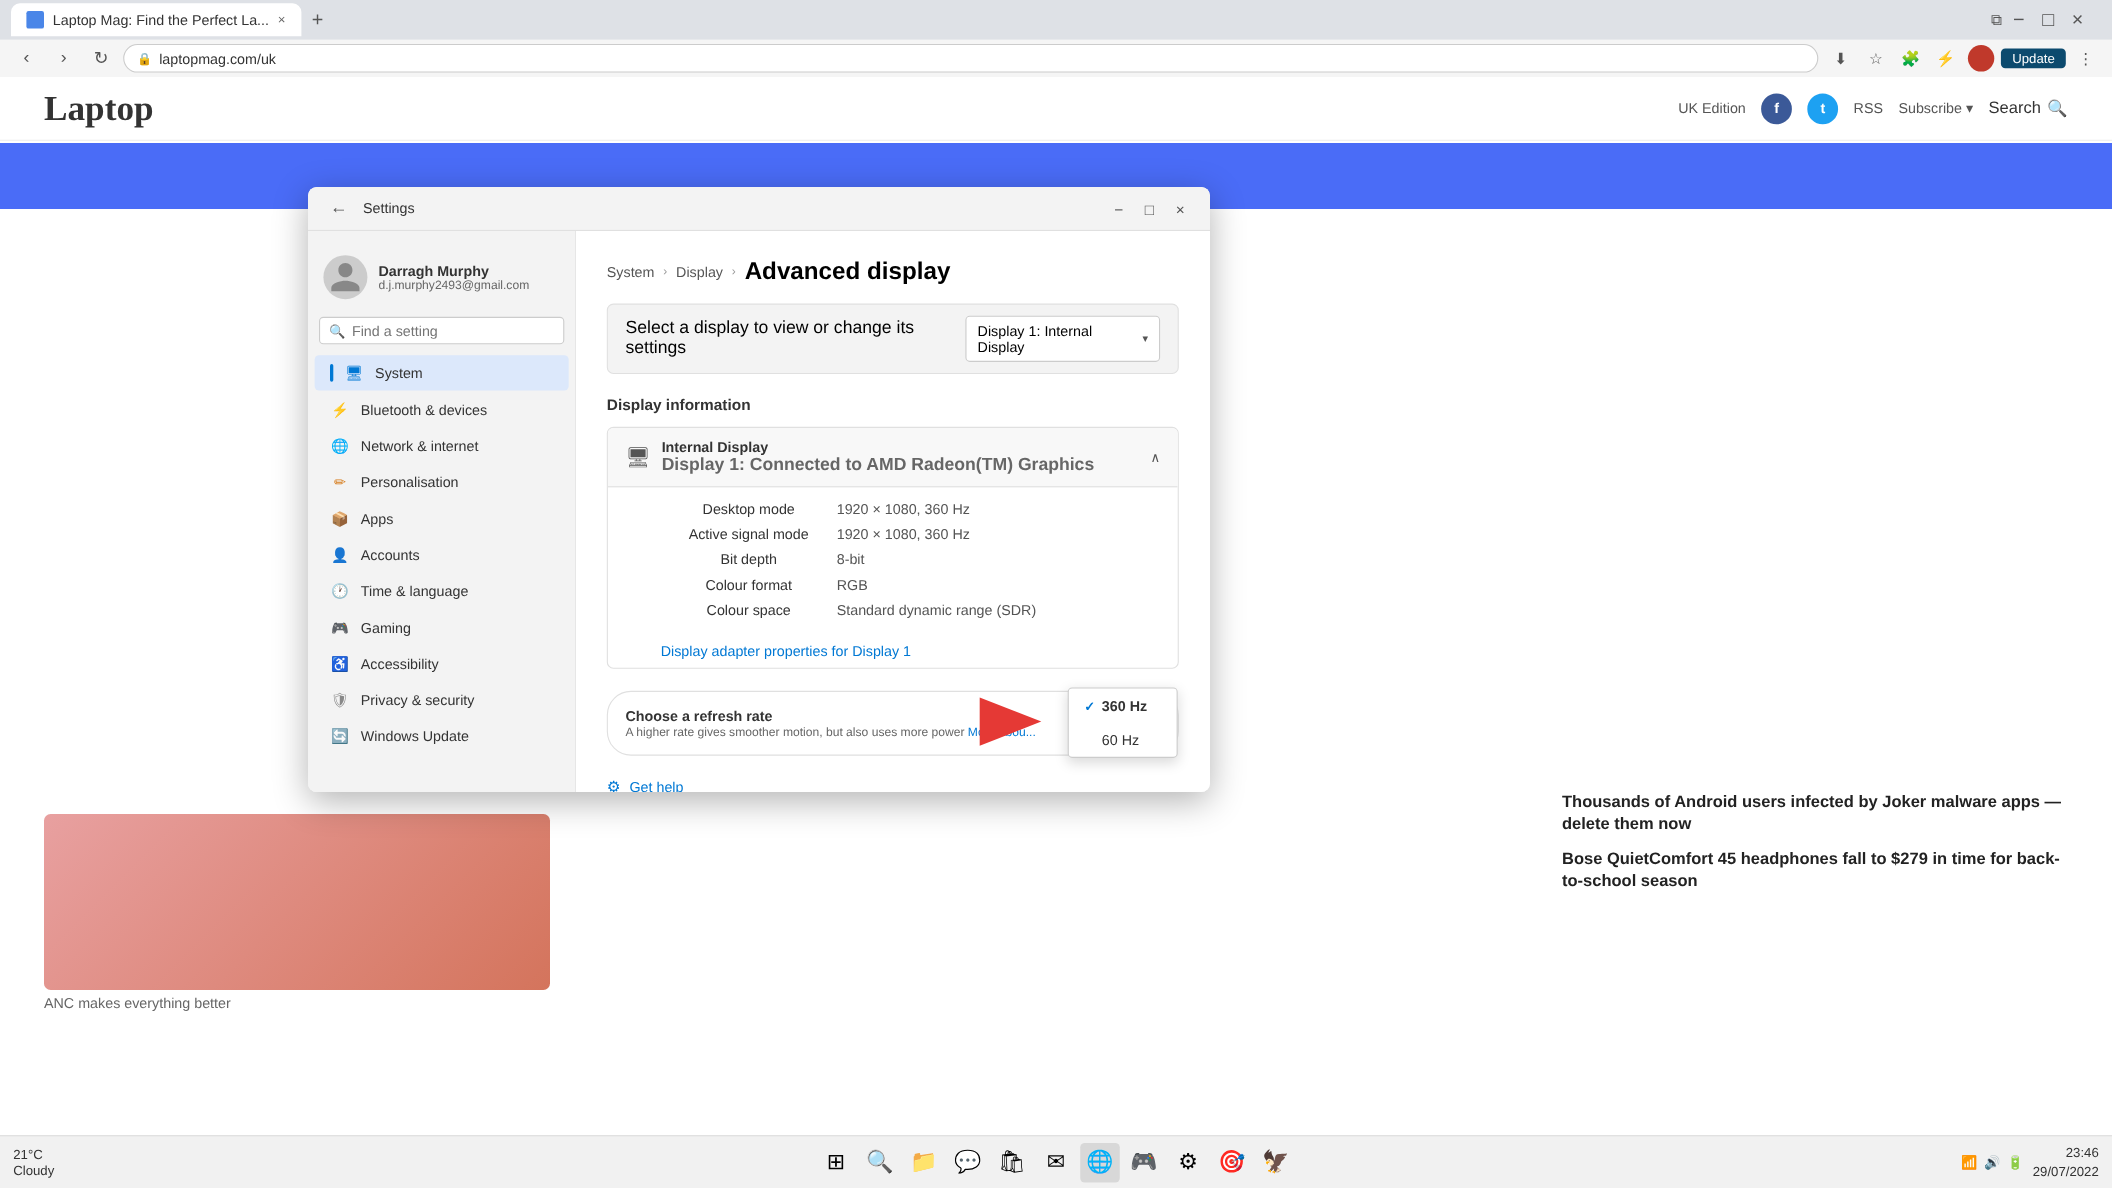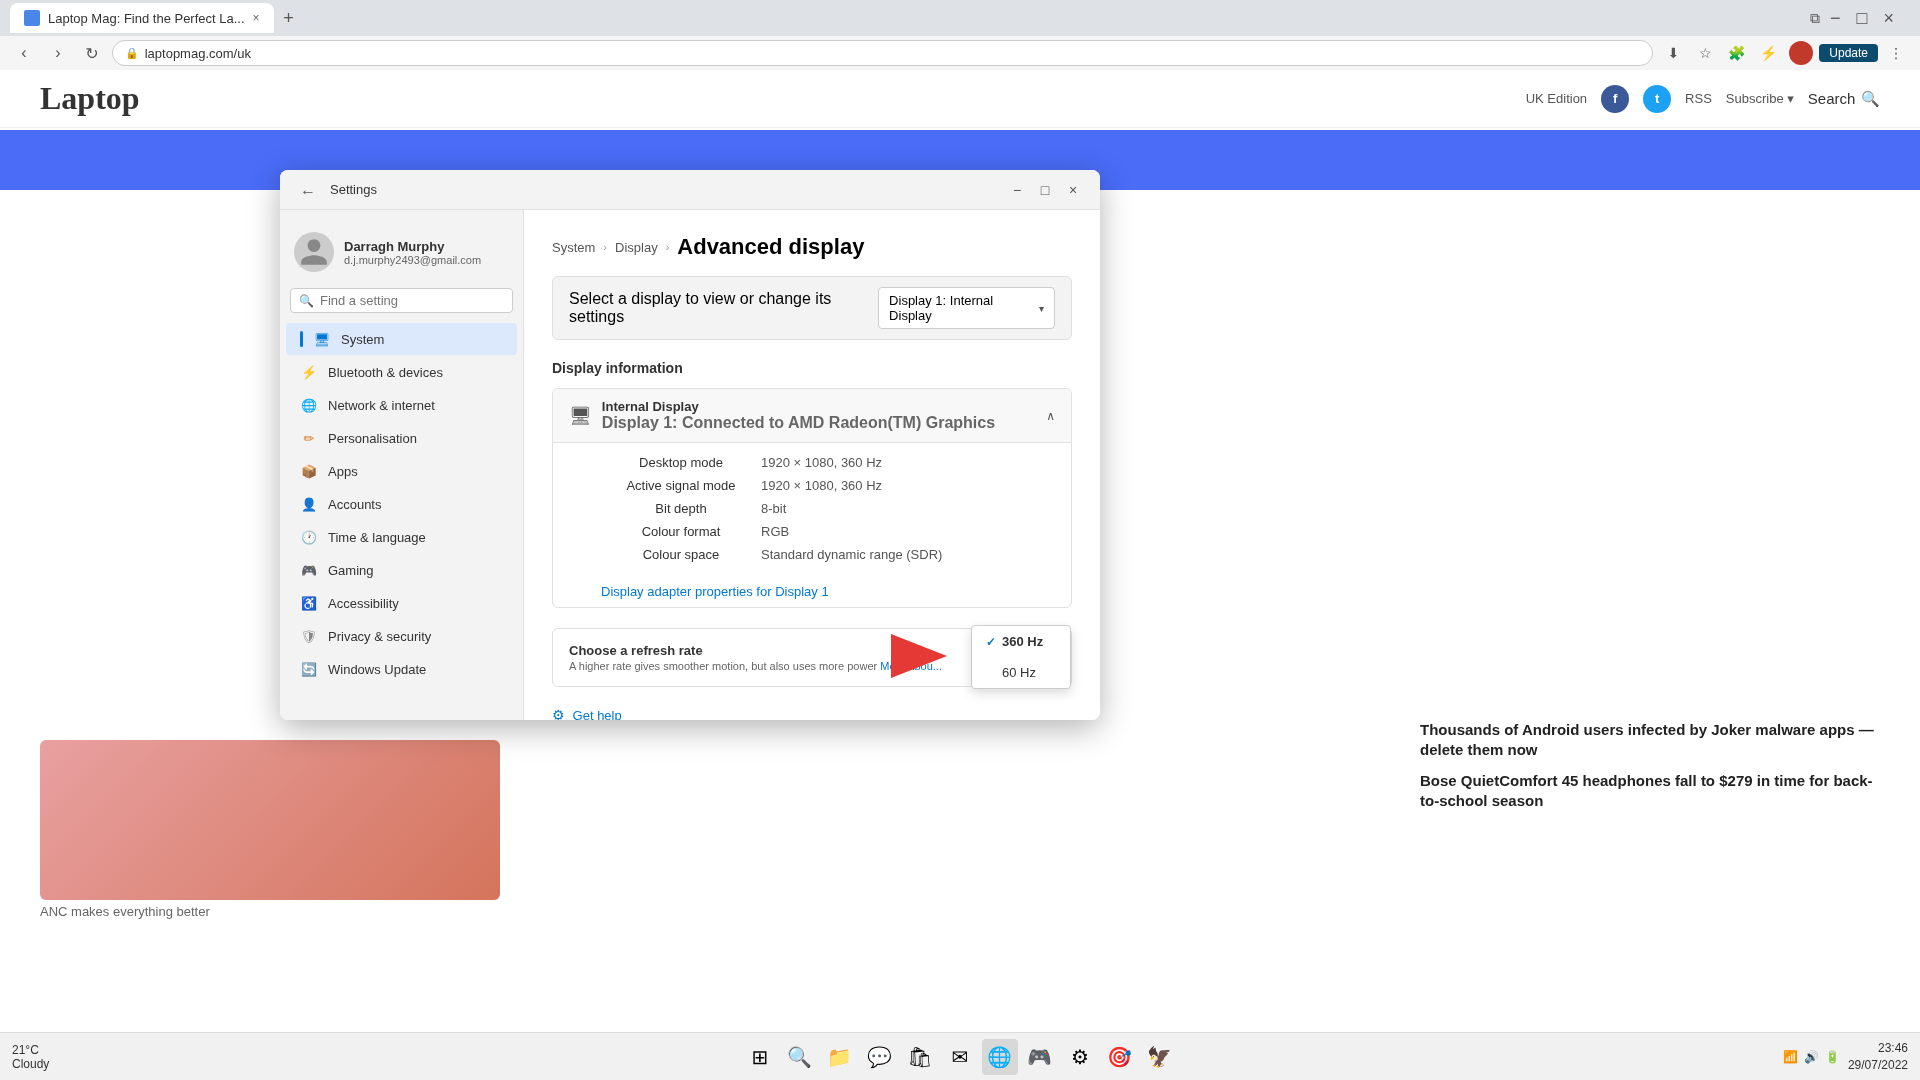--- a/index.html
+++ b/index.html
@@ -334,21 +334,21 @@
             </div>
             <div class="info-row">
               <span class="info-label">Colour space</span>
               <span class="info-value">Standard dynamic range (SDR)</span>
             </div>
           </div>
           <a class="adapter-link">Display adapter properties for Display 1</a>
           <div style="height:8px;"></div>
         </div>
 
-        <div class="refresh-rate-section" style="position:relative;">
+        <div class="refresh-rate-section" style="position:relative;border-radius:22px;">
           <div class="refresh-rate-header">
             <div>
               <div class="refresh-label">Choose a refresh rate</div>
               <div class="refresh-desc">
                 <span>A higher rate gives smoother motion, but also uses more power</span>
                 <a class="more-link">More abou...</a>
               </div>
             </div>
 
             <div class="red-arrow" style="position:absolute;right:124px;top:5px;width:0;height:0;border-top:22px solid transparent;border-bottom:22px solid transparent;border-left:56px solid #e53935;z-index:99;"></div>

